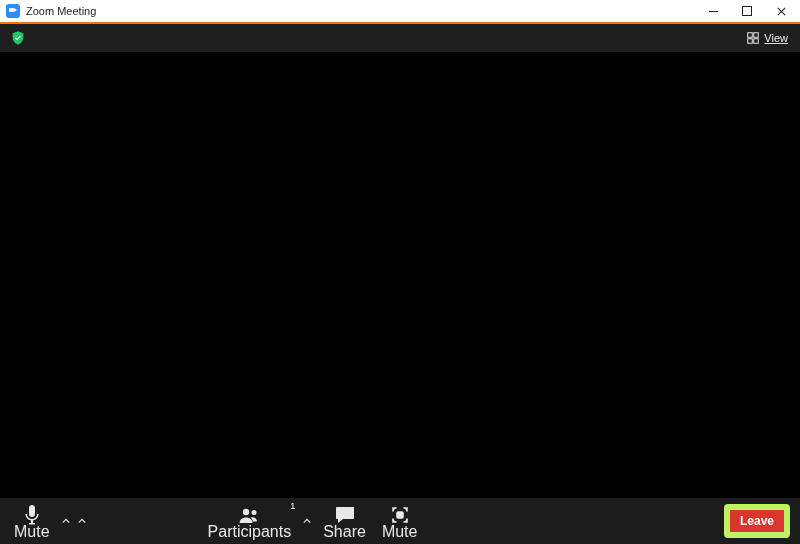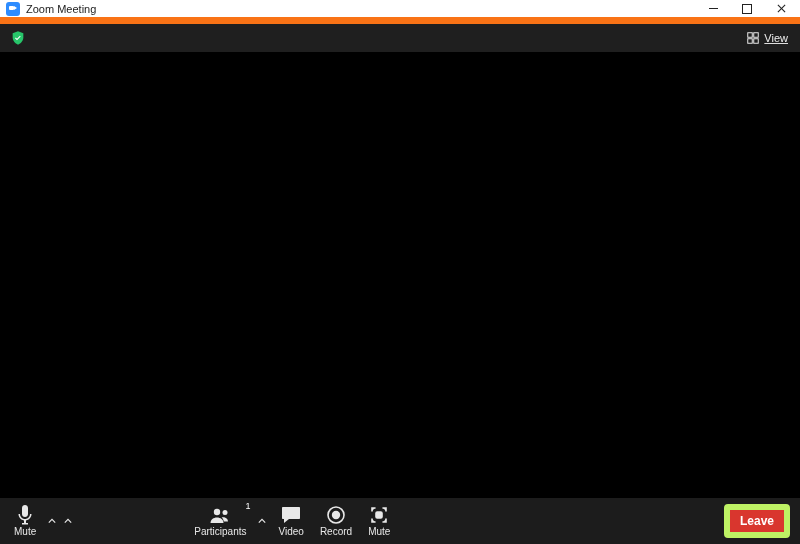--- a/index.html
+++ b/index.html
@@ -1,17 +1,17 @@
 <!DOCTYPE html>
 <html><head>
 <meta charset="utf-8">
 <style>
   * { box-sizing: border-box; margin: 0; padding: 0; }
   html, body { width: 800px; height: 544px; font-family: "Segoe UI", Arial, sans-serif; background: #000; overflow: hidden; }
-  .titlebar { height: 24px; background: #fff; display: flex; align-items: center; padding: 0 2px 0 6px; font-size: 11px; color: #222; border-bottom: 7px solid #f97316; }
+  .titlebar { height: 24px; background: #fff; display: flex; align-items: center; padding: 0 2px 0 6px; font-size: 11px; color: #222; border-bottom: 2px solid #f97316; }
   .titlebar .appicon { width: 14px; height: 14px; background: #2D8CFF; border-radius: 3px; margin-right: 6px; position: relative; }
   .titlebar .appicon::after { content:""; position:absolute; left:3px; top:4px; width:5px; height:4px; background:#fff; border-radius:1px;}
   .titlebar .appicon::before { content:""; position:absolute; left:8px; top:4px; width:0; height:0; border-top:2px solid transparent; border-bottom:2px solid transparent; border-left:3px solid #fff;}
   .titlebar .title { flex: 0 0 auto; }
   .titlebar .spacer { flex: 1; }
   .winbtn { width: 34px; height: 24px; display:flex; align-items:center; justify-content:center; color:#222; font-size:11px; cursor:default;}
   .winbtn.min::after { content:""; width:9px; height:1px; background:#222; display:block;}
   .winbtn.max::after { content:""; width:8px; height:8px; border:1px solid #222; display:block;}
   .winbtn.close svg { width:9px; height:9px; }
   .topbar { height: 28px; background: #1f1f1f; display:flex; align-items:center; padding: 0 6px; color:#ddd;text-decoration:underline; }
@@ -20,21 +20,21 @@
   .topbar .spacer { flex:1; }
   .viewbtn { display:flex; align-items:center; gap:5px; font-size:11px; color:#eee; padding:2px 6px; border-radius:3px; cursor:default;}
   .viewbtn svg { width:12px; height:12px; }
   .video { width:100%; background:#000; height: calc(544px - 24px - 28px - 46px); }
   .toolbar { height:46px; background:#1c1c1c; display:flex; align-items:center; color:#ddd; font-size:10px; padding: 0 6px; }
   .tool { display:flex; flex-direction:column; align-items:center; justify-content:center; padding: 2px 8px; height:42px; cursor:default; position:relative;}
   .tool .iconwrap { height:22px; display:flex; align-items:center; justify-content:center; }
   .tool svg { fill:#e8e8e8; }
   .tool.green svg { fill:#fff; }
   .tool.green .label { color:#27c56a; }
-  .tool .label { color:#e8e8e8; font-size:10px; line-height:12px; }
+  .tool .label { color:#e8e8e8; font-size:16px; line-height:12px; }
   .caret { width:16px; height:42px; display:flex; align-items:center; justify-content:center; cursor:default; }
   .caret svg { width:8px; height:8px; fill:#e8e8e8;}
   .count { position:absolute; top:1px; right:4px; font-size:9px; color:#fff; }
   .share-badge { width:26px; height:18px; background:#27c56a; border-radius:4px; display:flex; align-items:center; justify-content:center;}
   .share-badge svg{ width:10px; height:10px; fill:#fff;}
   .gap { flex:0 0 110px; }
   .tool-spacer { flex:1; }
   .leave { background:#d9362e; color:#fff; font-size:12px; font-weight:600; padding:4px 10px; border-radius:4px; border:6px solid #bef264; cursor:default; margin-right:4px;}
 </style>
 </head>
@@ -116,33 +116,24 @@
         <path d="M1 7 L5 3 L9 7" stroke="#e8e8e8" stroke-width="1.4" fill="none"></path>
       </svg>
   </div>
 
   <div class="tool">
     <div class="iconwrap">
       <svg width="20" height="18" viewBox="0 0 20 18">
           <path d="M2 1h16c.6 0 1 .4 1 1v10c0 .6-.4 1-1 1H8l-5 4v-4H2c-.6 0-1-.4-1-1V2c0-.6.4-1 1-1z"></path>
         </svg>
     </div>
-    <div class="label">Video</div>
+    <div class="label">Share</div>
   </div>
 
 
-  <div class="tool">
-    <div class="iconwrap">
-      <svg width="18" height="18" viewBox="0 0 18 18">
-          <circle cx="9" cy="9" r="8" fill="none" stroke="#e8e8e8" stroke-width="1.6"></circle>
-          <circle cx="9" cy="9" r="4.2" fill="#e8e8e8"></circle>
-        </svg>
-    </div>
-    <div class="label">Record</div>
-  </div>
 
 
   <div class="tool">
     <div class="iconwrap">
       <svg width="18" height="18" viewBox="0 0 18 18" fill="none" stroke="#e8e8e8" stroke-width="1.6" stroke-linecap="round">
           <path d="M2 5V2h3"></path>
           <path d="M16 5V2h-3"></path>
           <path d="M2 13v3h3"></path>
           <path d="M16 13v3h-3"></path>
           <rect x="6" y="6" width="6" height="6" rx="1.2"></rect>

